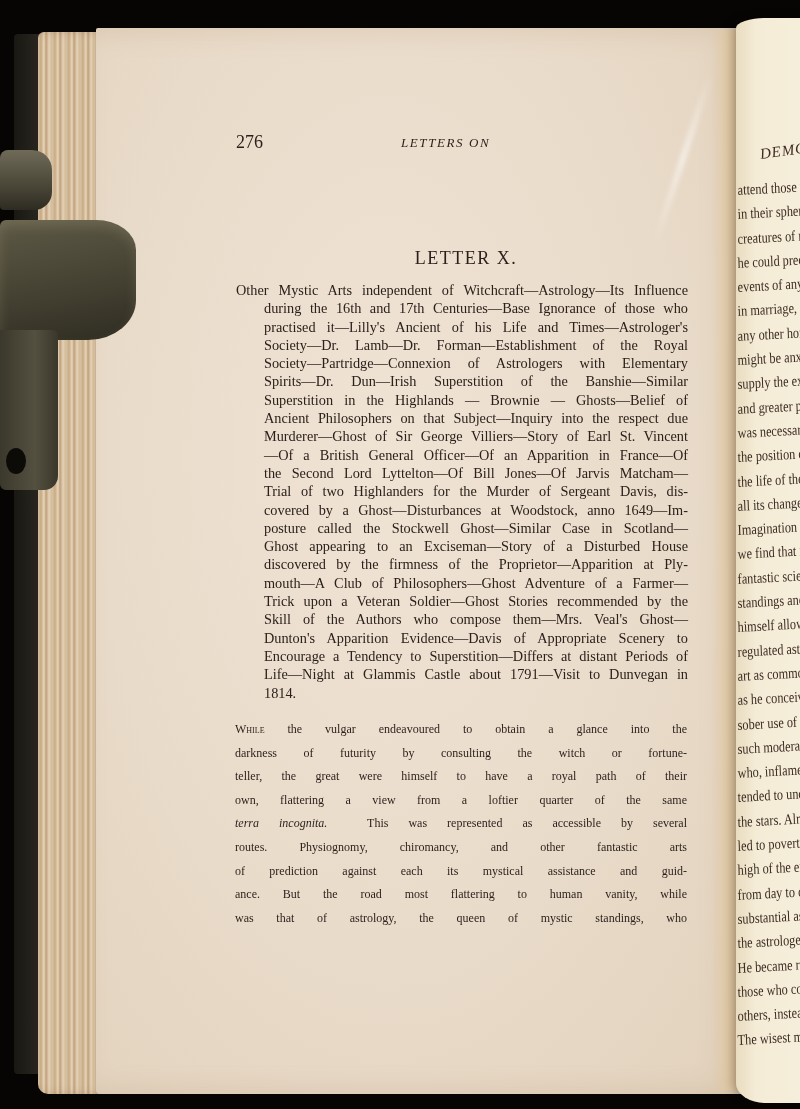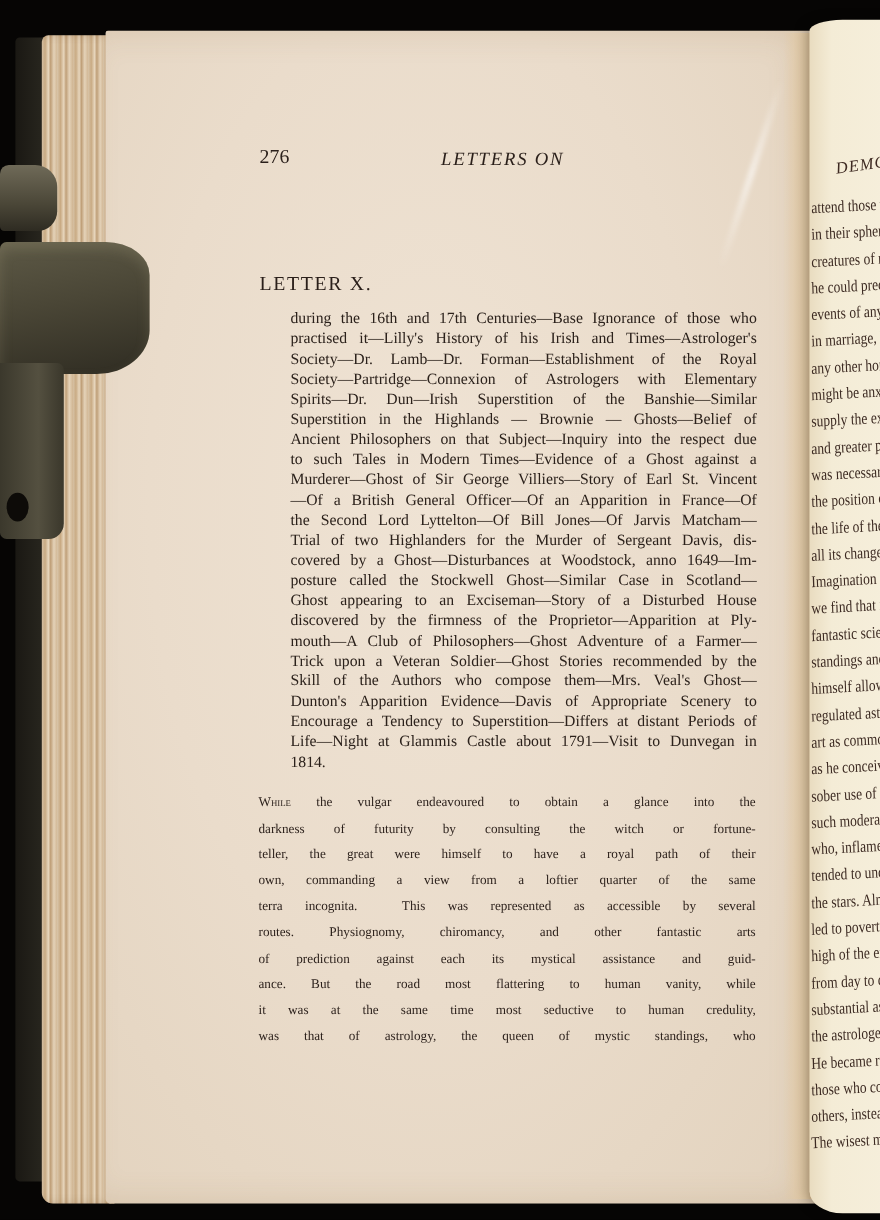--- a/index.html
+++ b/index.html
@@ -171,31 +171,31 @@
       position: absolute;
       left: 0;
       top: 0;
       font-size: 18px;
       color: #2a1f1a;
     }
     .running-title {
       position: absolute;
       left: 165px;
       top: 3px;
-      font-size: 17px;
+      font-size: 13px;
       font-style: italic;
       letter-spacing: 1.6px;
       color: #2a1f1a;
     }
     .letter-title {
       position: absolute;
       top: 248px;
       left: 236px;
       width: 460px;
-      text-align: left;
+      text-align: center;
       font-size: 18px;
       letter-spacing: 1.5px;
       color: #2a1f1a;
     }
     .summary {
       position: absolute;
       top: 281px;
       left: 236px;
       width: 452px;
       font-size: 14.3px;
@@ -227,20 +227,21 @@
     .body-line {
       display: block;
       white-space: nowrap;
       text-align: justify;
       text-align-last: justify;
     }
     .smallcaps {
       font-variant: small-caps;
     }
     .ital {
+      font-style: italic;
     }
   </style>
 </head>
 <body>
 
 <div class="scene">
   <div class="cover-board"></div>
   <div class="page-edges"></div>
   <div class="page-left"></div>
   <div class="gutter"></div>
@@ -296,28 +297,28 @@
   </div>
 
   <div class="running-head">
     <span class="page-number">276</span>
     <span class="running-title">LETTERS ON</span>
   </div>
 
   <div class="letter-title">LETTER X.</div>
 
   <div class="summary">
+    <span class="summary-line first">Other Mystic Arts independent of Witchcraft—Astrology—Its Influence</span>
     <span class="summary-line">during the 16th and 17th Centuries—Base Ignorance of those who</span>
-    <span class="summary-line">practised it—Lilly's History of his Irish and Times—Astrologer's</span>
+    <span class="summary-line">practised it—Lilly's Ancient of his Life and Times—Astrologer's</span>
     <span class="summary-line">Society—Dr. Lamb—Dr. Forman—Establishment of the Royal</span>
     <span class="summary-line">Society—Partridge—Connexion of Astrologers with Elementary</span>
     <span class="summary-line">Spirits—Dr. Dun—Irish Superstition of the Banshie—Similar</span>
     <span class="summary-line">Superstition in the Highlands — Brownie — Ghosts—Belief of</span>
     <span class="summary-line">Ancient Philosophers on that Subject—Inquiry into the respect due</span>
-    <span class="summary-line">to such Tales in Modern Times—Evidence of a Ghost against a</span>
     <span class="summary-line">Murderer—Ghost of Sir George Villiers—Story of Earl St. Vincent</span>
     <span class="summary-line">—Of a British General Officer—Of an Apparition in France—Of</span>
     <span class="summary-line">the Second Lord Lyttelton—Of Bill Jones—Of Jarvis Matcham—</span>
     <span class="summary-line">Trial of two Highlanders for the Murder of Sergeant Davis, dis-</span>
     <span class="summary-line">covered by a Ghost—Disturbances at Woodstock, anno 1649—Im-</span>
     <span class="summary-line">posture called the Stockwell Ghost—Similar Case in Scotland—</span>
     <span class="summary-line">Ghost appearing to an Exciseman—Story of a Disturbed House</span>
     <span class="summary-line">discovered by the firmness of the Proprietor—Apparition at Ply-</span>
     <span class="summary-line">mouth—A Club of Philosophers—Ghost Adventure of a Farmer—</span>
     <span class="summary-line">Trick upon a Veteran Soldier—Ghost Stories recommended by the</span>
@@ -325,21 +326,20 @@
     <span class="summary-line">Dunton's Apparition Evidence—Davis of Appropriate Scenery to</span>
     <span class="summary-line">Encourage a Tendency to Superstition—Differs at distant Periods of</span>
     <span class="summary-line">Life—Night at Glammis Castle about 1791—Visit to Dunvegan in</span>
     <span class="summary-line last">1814.</span>
   </div>
 
   <div class="body-text">
     <span class="body-line"><span class="smallcaps">While</span><span> the vulgar endeavoured to obtain a glance into the</span></span>
     <span class="body-line">darkness of futurity by consulting the witch or fortune-</span>
     <span class="body-line">teller, the great were himself to have a royal path of their</span>
-    <span class="body-line">own, commanding a view from a loftier quarter of the same</span>
+    <span class="body-line">own, flattering a view from a loftier quarter of the same</span>
     <span class="body-line"><span class="ital">terra incognita.</span><span style="white-space: pre;">  This was represented as accessible by several</span></span>
     <span class="body-line">routes.  Physiognomy, chiromancy, and other fantastic arts</span>
     <span class="body-line">of prediction against each its mystical assistance and guid-</span>
     <span class="body-line">ance.  But the road most flattering to human vanity, while</span>
-    <span class="body-line">it was at the same time most seductive to human credulity,</span>
     <span class="body-line">was that of astrology, the queen of mystic standings, who</span>
   </div>
 </div>
 
 </body></html>

